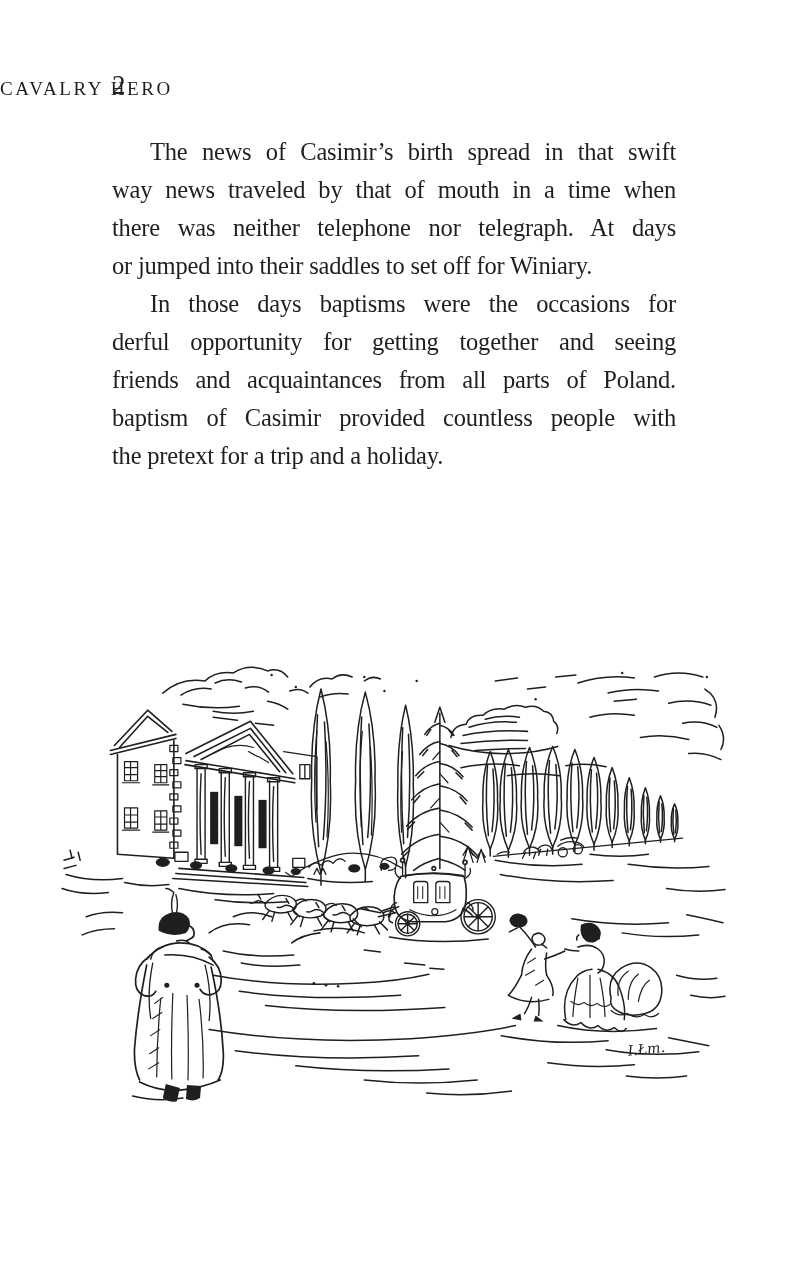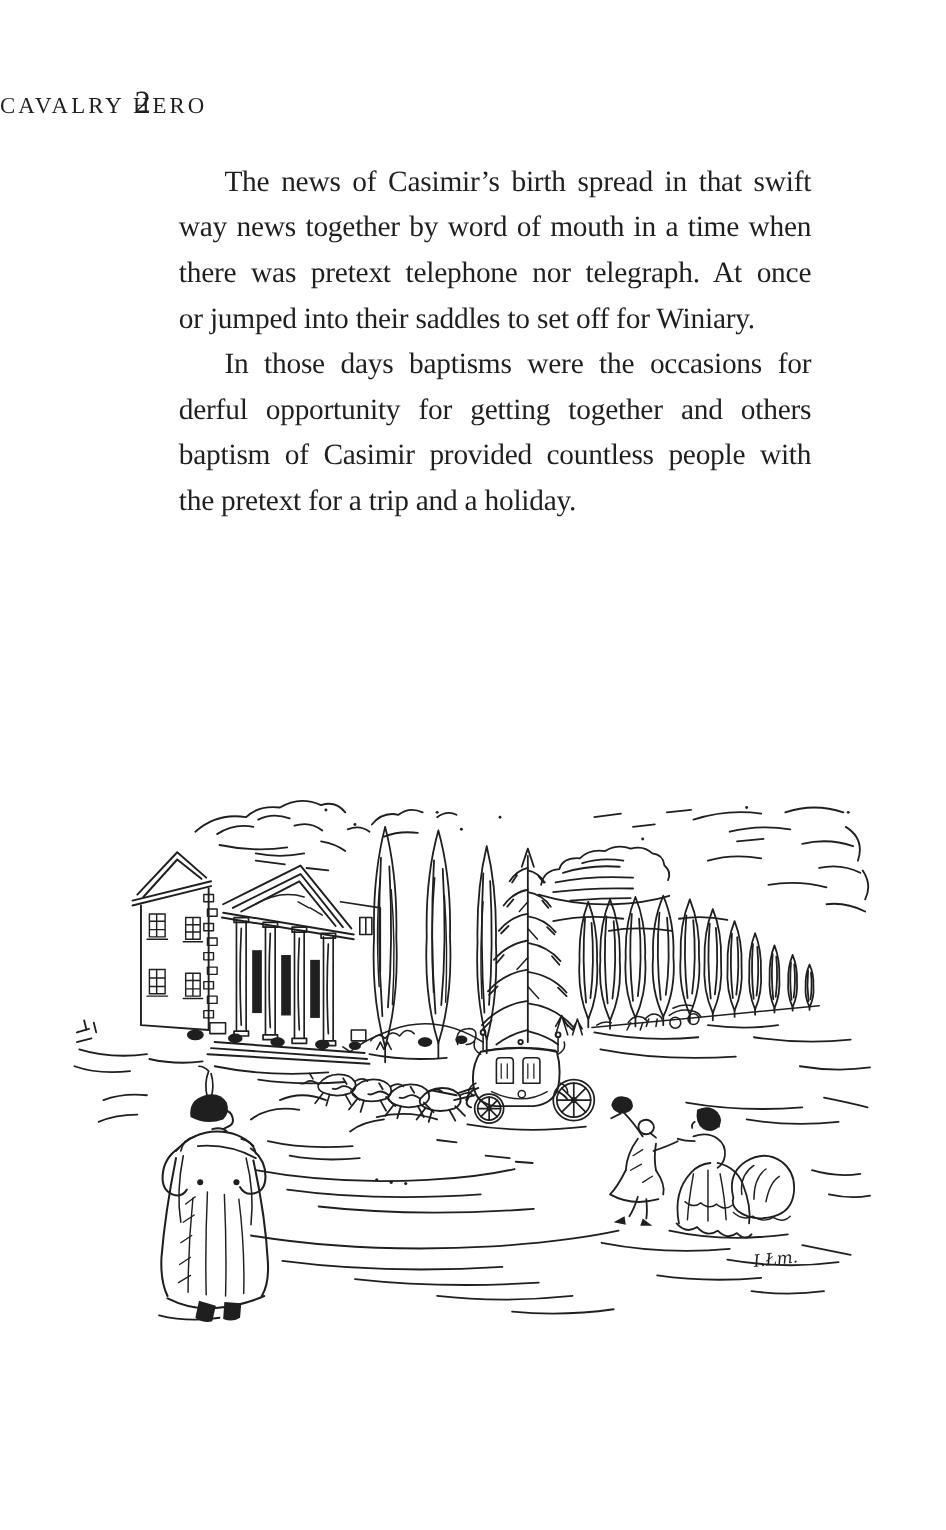--- a/index.html
+++ b/index.html
@@ -4,44 +4,45 @@
 <style>
   html,body{margin:0;padding:0;background:#ffffff;}
   .page{position:relative;width:788px;height:1275px;background:#ffffff;overflow:hidden;
         font-family:"Liberation Serif", serif;color:#1f1f1f;}
   .page-number{position:absolute;left:112px;top:70px;font-size:27px;}
   .running-head{position:absolute;left:0;top:78px;width:788px;text-align:left;
         font-size:19px;letter-spacing:2.6px;}
   .textblock{position:absolute;left:112px;top:133px;width:564px;font-size:24.5px;
         letter-spacing:-0.2px;line-height:38px;}
   .para{margin:0;padding:0;}
-  .line{display:block;height:38px;white-space:nowrap;text-align:justify;text-align-last:justify;margin-left:37px;}
+  .line{display:block;height:38px;white-space:nowrap;text-align:justify;text-align-last:justify;}
   .line.first{text-indent:38px;}
   .line.last{text-align-last:left;}
   .illustration{position:absolute;left:57px;top:660px;margin:0;width:670px;height:445px;}
   svg{color:#1f1f1f;display:block;}
 </style>
 </head>
 <body>
 
 <div class="page">
 
   <div class="page-number">2</div>
   <div class="running-head">CAVALRY HERO</div>
 
   <div class="textblock">
     <p class="para">
       <span class="line first">The news of Casimir’s birth spread in that swift</span>
-      <span class="line">way news together by word of mouth in a time when</span>
-      <span class="line">there was pretext telephone nor telegraph. At once</span>
+      <span class="line">way news traveled by that of mouth in a time when</span>
+      <span class="line">there was neither telephone nor telegraph. At days</span>
       <span class="line last">or jumped into their saddles to set off for Winiary.</span>
     </p>
     <p class="para">
       <span class="line first">In those days baptisms were the occasions for</span>
-      <span class="line">derful opportunity for getting together and others</span>
+      <span class="line">derful opportunity for getting together and seeing</span>
+      <span class="line">friends and acquaintances from all parts of Poland.</span>
       <span class="line">baptism of Casimir provided countless people with</span>
       <span class="line last">the pretext for a trip and a holiday.</span>
     </p>
   </div>
 
   <figure class="illustration">
   <svg width="670" height="445" viewBox="-5 0 665 440">
     <defs>
       <g id="horse" stroke="currentColor" fill="none" stroke-width="1.5" stroke-linecap="round">
         <path d="M2,12 q7,-9 18,-9 q11,0 15,7 q2,7 -5,10 q-12,4 -22,0 q-8,-3 -6,-8"></path>

